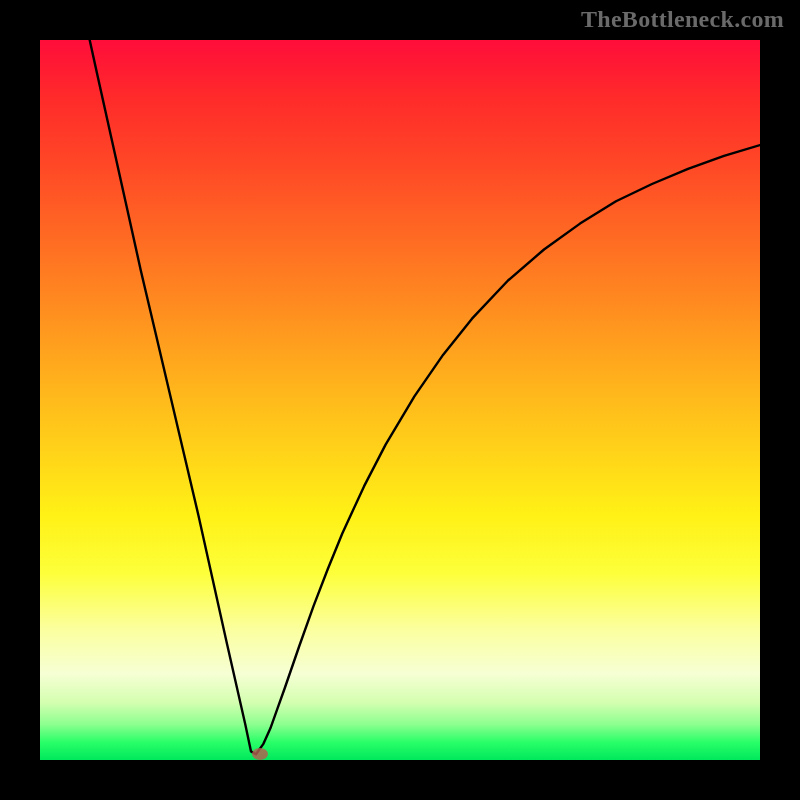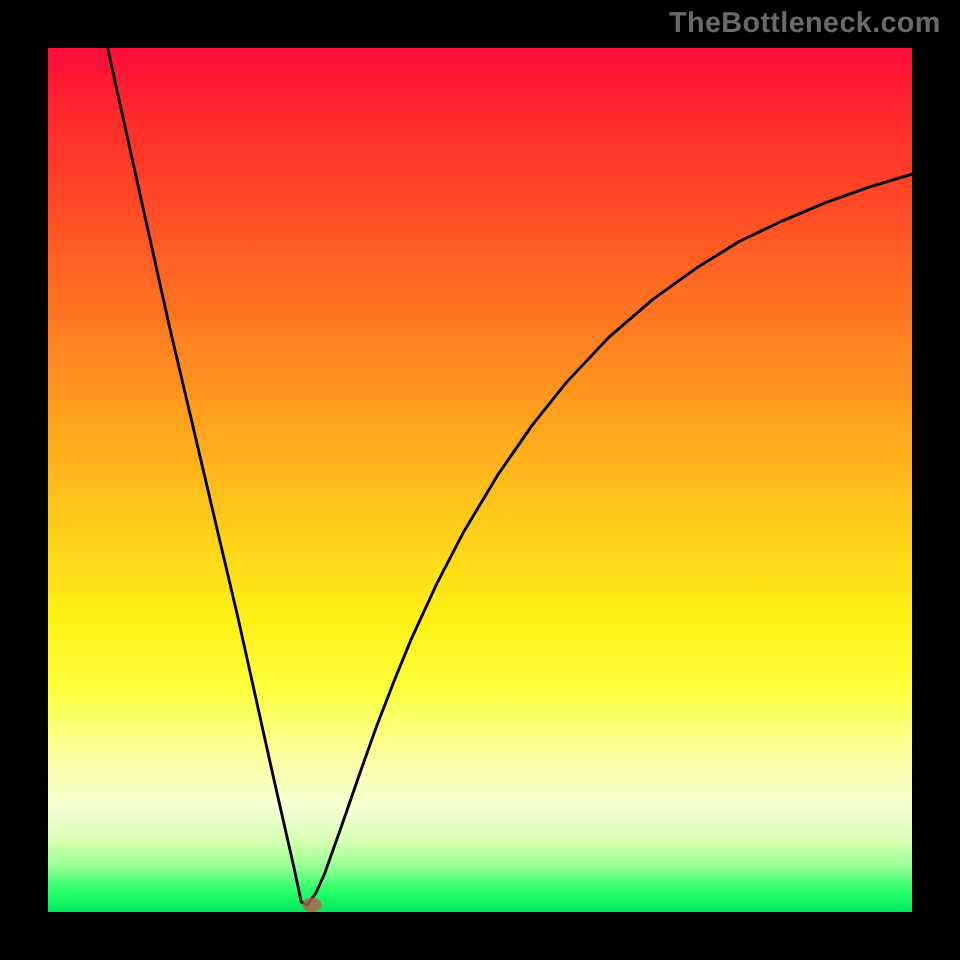--- a/index.html
+++ b/index.html
@@ -26,21 +26,21 @@
       #8eff90 95%,
       #2aff68 97.5%,
       #00e85c 100%
     );
   }
   .curve-svg { position: absolute; left: 0; top: 0; width: 100%; height: 100%; }
   .watermark {
     position: absolute;
     top: 6px;
     right: 16px;
-    font-family: Liberation Sans, sans-serif;
+    font-family: Liberation Serif, serif;
     font-size: 24px;
     font-weight: 600;
     color: #6a6a6a;
     letter-spacing: 0.3px;
   }
   .marker {
     position: absolute;
     width: 16px;
     height: 12px;
     border-radius: 50%;

